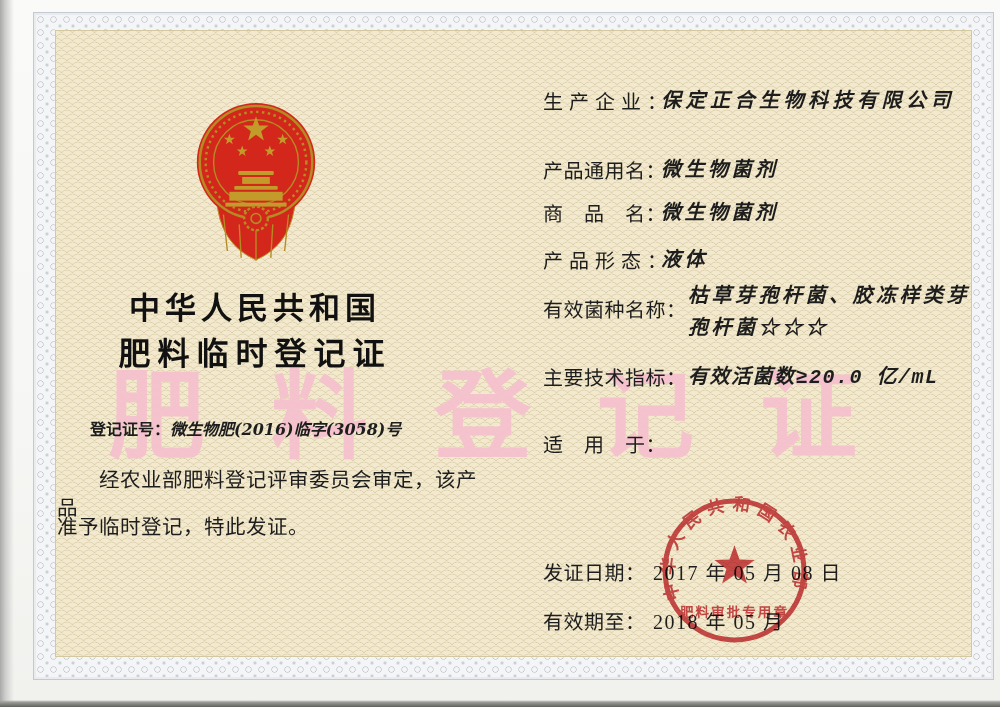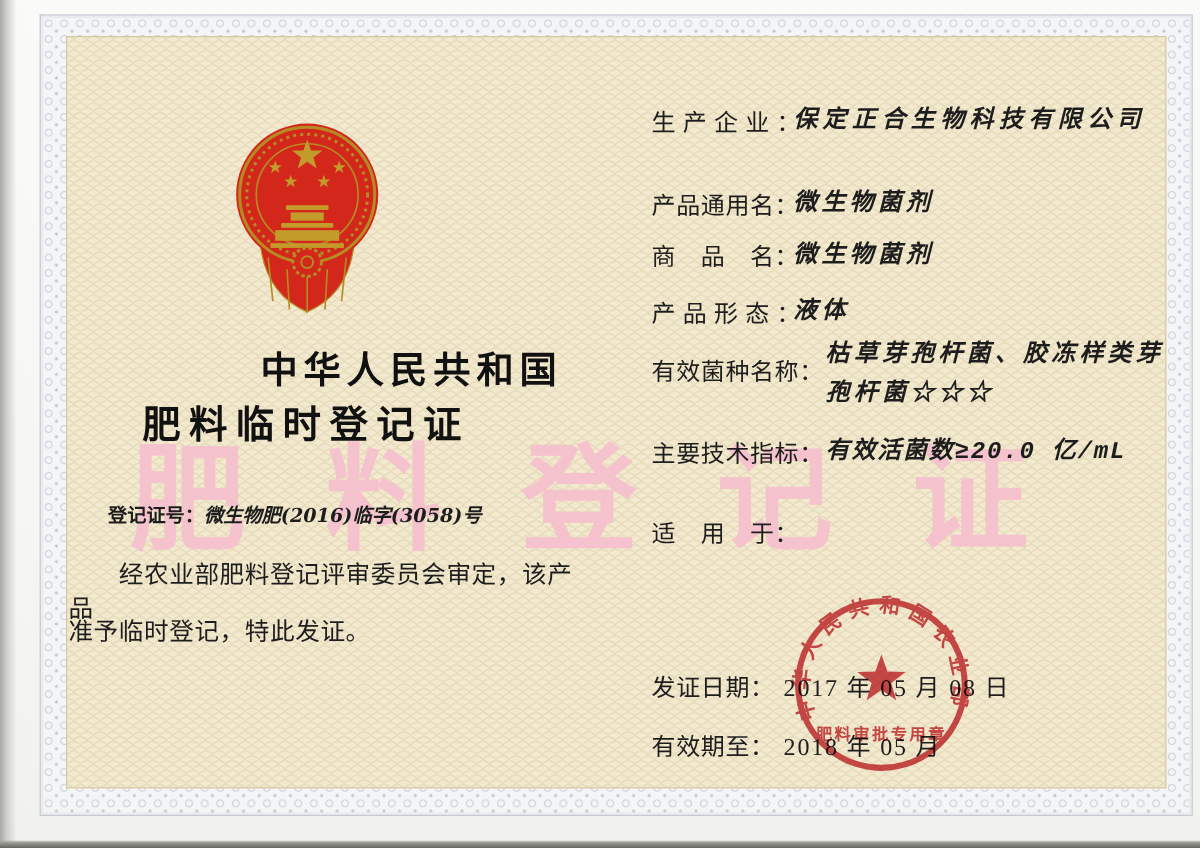--- a/index.html
+++ b/index.html
@@ -48,21 +48,21 @@
   
   .watermark{
     position:absolute;left:108px;top:368px;width:810px;
     font-family:"Liberation Sans","DejaVu Sans",sans-serif;
     font-size:97px;font-weight:700;letter-spacing:66px;white-space:nowrap;
     color:#f6c0ce;opacity:.92;line-height:1;
   }
   
   .title-block{position:absolute;left:55px;top:0;width:400px;text-align:center;
     font-family:"Liberation Sans","DejaVu Sans",sans-serif;font-weight:700;color:#111;}
-  .title1{position:absolute;left:14px;top:283px;width:100%;font-size:31px;letter-spacing:5px;text-align:right;}
+  .title1{position:absolute;left:0;top:283px;width:100%;font-size:31px;letter-spacing:5px;}
   .title2{position:absolute;left:0;top:328px;width:100%;font-size:32px;letter-spacing:7px;}
   .reg-line{position:absolute;left:90px;top:416px;font-size:16px;white-space:nowrap;}
   .reg-label{font-weight:700;}
   .script{font-family:"DejaVu Serif","Liberation Serif",serif;font-style:italic;font-weight:700;}
   .stmt{position:absolute;left:57px;width:440px;font-size:20.5px;line-height:28px;letter-spacing:.5px;}
   .stmt-1{top:466px;text-indent:42px;}
   .stmt-2{top:513px;}
   .issuer{position:absolute;left:160px;top:598px;font-size:18px;letter-spacing:1.5px;}
   
   .row{position:absolute;left:543px;display:flex;align-items:flex-start;}

